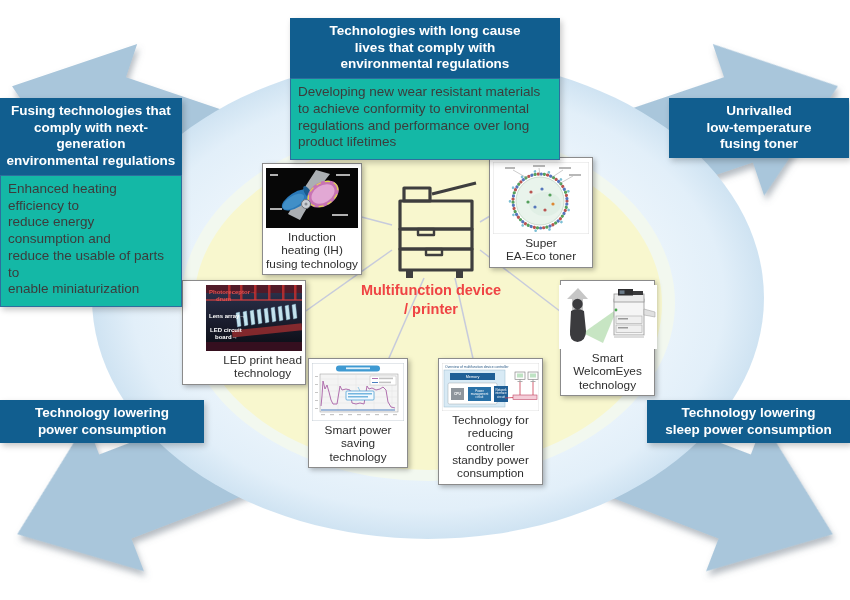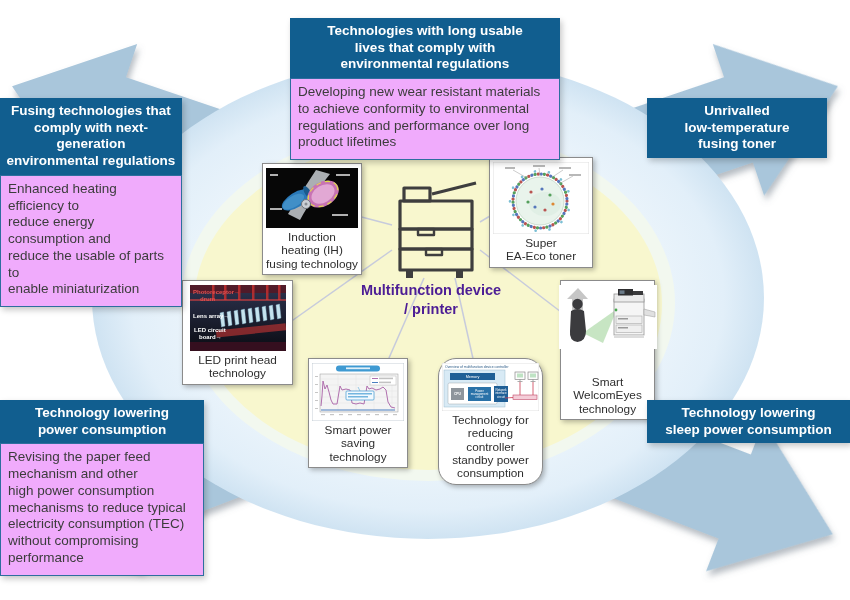--- a/index.html
+++ b/index.html
@@ -1,49 +1,49 @@
 <!DOCTYPE html>
 <html><head>
 <meta charset="utf-8">
 <style>
   html,body { margin:0; padding:0; background:#fff; }
   .stage { position:relative; width:850px; height:600px; background:#ffffff;
            font-family:"Liberation Sans", sans-serif; overflow:hidden; }
   .bg-svg { position:absolute; left:0; top:0; z-index:0; }
 
   .center-label { position:absolute; z-index:1; left:336px; top:281px; width:190px;
-                  text-align:center; font-size:14.5px; font-weight:bold; color:#4c1d95;
+                  text-align:center; font-size:14.5px; font-weight:bold; color:#ef4444;
                   line-height:1.3; white-space:pre-line; }
 
   .card { position:absolute; z-index:2; background:#fff; border:1px solid #8b8b8b;
           box-shadow:2px 2px 5px rgba(0,0,0,.28); padding:4px 3px 3px;
           display:flex; flex-direction:column; align-items:center; box-sizing:border-box; }
   .card svg { display:block; }
   .caption { font-size:11.8px; line-height:1.13; text-align:center; color:#2e2e2e;
              white-space:pre-line; padding-top:3px; }
 
   .callout { position:absolute; z-index:3; box-shadow:2px 3px 6px rgba(0,0,0,.22); }
   .callout-title { background:#115e8f; color:#ffffff; font-weight:bold; font-size:13.5px;
                    line-height:1.24; text-align:center; padding:5px 3px; white-space:pre-line; }
-  .callout-body { background:#f0abfc; border:1px solid #2e6e9e; color:#3c3c3c;
+  .callout-body { background:#14b8a6; border:1px solid #2e6e9e; color:#3c3c3c;
                   font-size:13.5px; line-height:1.24; padding:5px 7px 8px;
                   white-space:pre-line; }
 
   #co-top { left:290px; top:18px;  width:270px; }
   #co-lt  { left:0;     top:98px;  width:182px; }
-  #co-rt  { left:647px; top:98px;  width:180px; }
+  #co-rt  { left:669px; top:98px;  width:180px; }
   #co-lb  { left:0;     top:400px; width:204px; }
   #co-rb  { left:647px; top:400px; width:203px; }
 
   #card-ih    { left:262px; top:163px; width:100px; }
   #card-toner { left:489px; top:157px; width:104px; }
-  #card-led   { left:182px; top:280px; width:111px; }
+  #card-led   { left:182px; top:280px; width:124px;align-items:flex-end; }
   #card-power { left:308px; top:358px; width:100px; }
-  #card-ctrl  { left:438px; top:358px; width:105px;border-radius:18px; }
-  #card-eyes  { left:560px; top:280px; width:95px;gap:24px; }
+  #card-ctrl  { left:438px; top:358px; width:105px; }
+  #card-eyes  { left:560px; top:280px; width:95px; }
 
   .mini-txt { font-family:"Liberation Sans", sans-serif; }
 </style>
 </head>
 <body>
 
 <div class="stage">
 
   <svg class="bg-svg" width="850" height="600" viewBox="0 0 850 600">
     <defs>
@@ -324,21 +324,21 @@
         <polygon points="85,24 96,27 96,32 85,30" fill="#e0e0e0" stroke="#999" stroke-width="0.5"></polygon>
         <circle cx="57" cy="25" r="1.4" fill="#49a84f"></circle>
       </g>
     </svg>
     <div class="caption">Smart
 WelcomEyes
 technology</div>
   </div>
 
   <div class="callout" id="co-top">
-    <div class="callout-title">Technologies with long usable
+    <div class="callout-title">Technologies with long cause
 lives that comply with
 environmental regulations</div>
     <div class="callout-body">Developing new wear resistant materials
 to achieve conformity to environmental
 regulations and performance over long
 product lifetimes</div>
   </div>
 
   <div class="callout" id="co-lt">
     <div class="callout-title">Fusing technologies that
@@ -352,27 +352,20 @@
 
   <div class="callout" id="co-rt">
     <div class="callout-title">Unrivalled
 low-temperature
 fusing toner</div>
   </div>
 
   <div class="callout" id="co-lb">
     <div class="callout-title">Technology lowering
 power consumption</div>
-    <div class="callout-body">Revising the paper feed
-mechanism and other
-high power consumption
-mechanisms to reduce typical
-electricity consumption (TEC)
-without compromising
-performance</div>
   </div>
 
   <div class="callout" id="co-rb">
     <div class="callout-title">Technology lowering
 sleep power consumption</div>
   </div>
 
 </div>
 
 </body></html>

